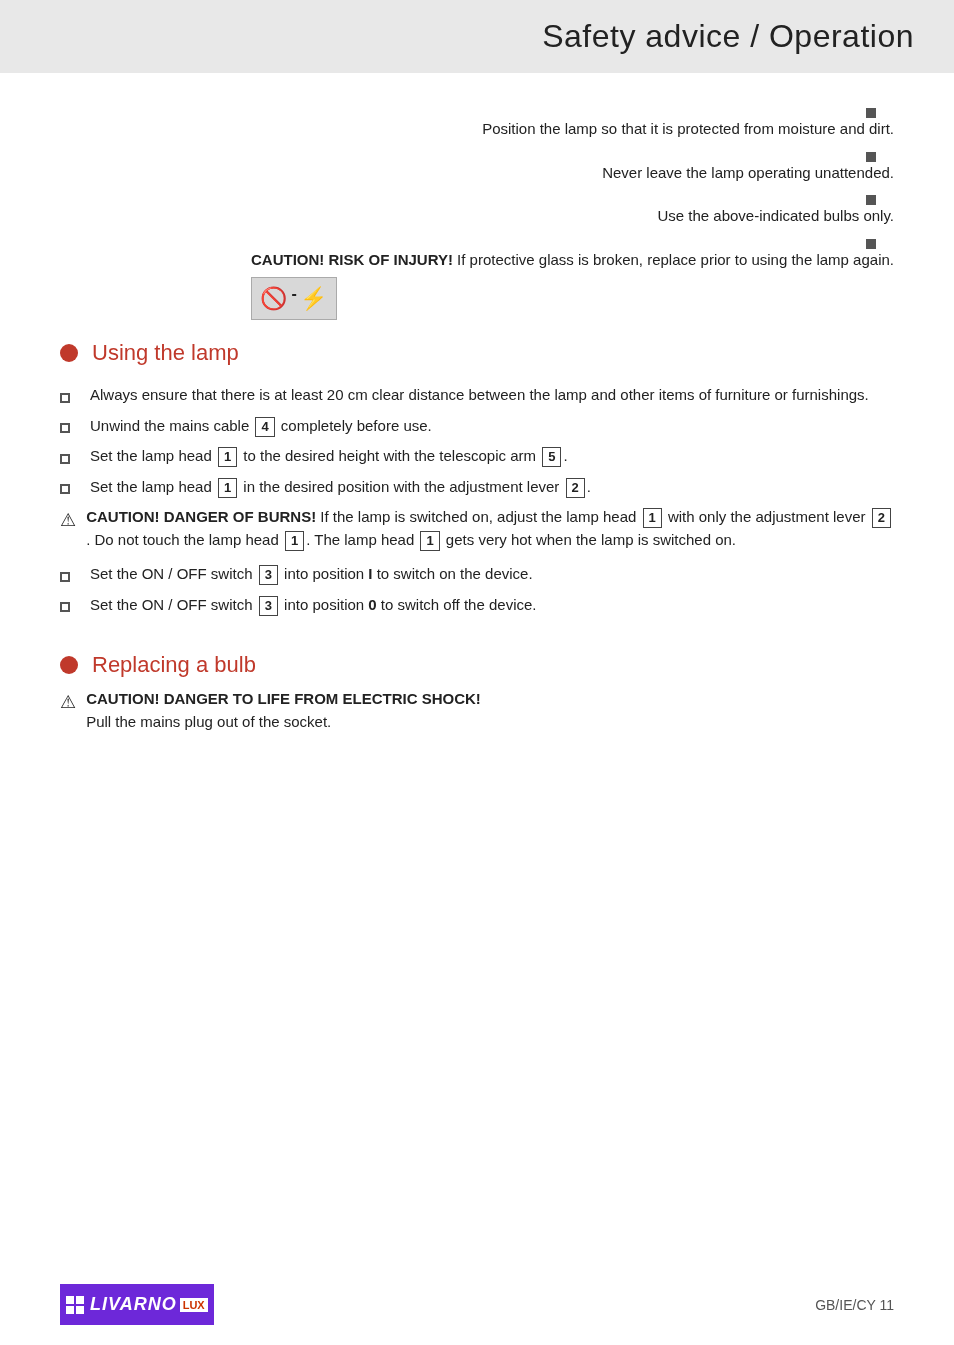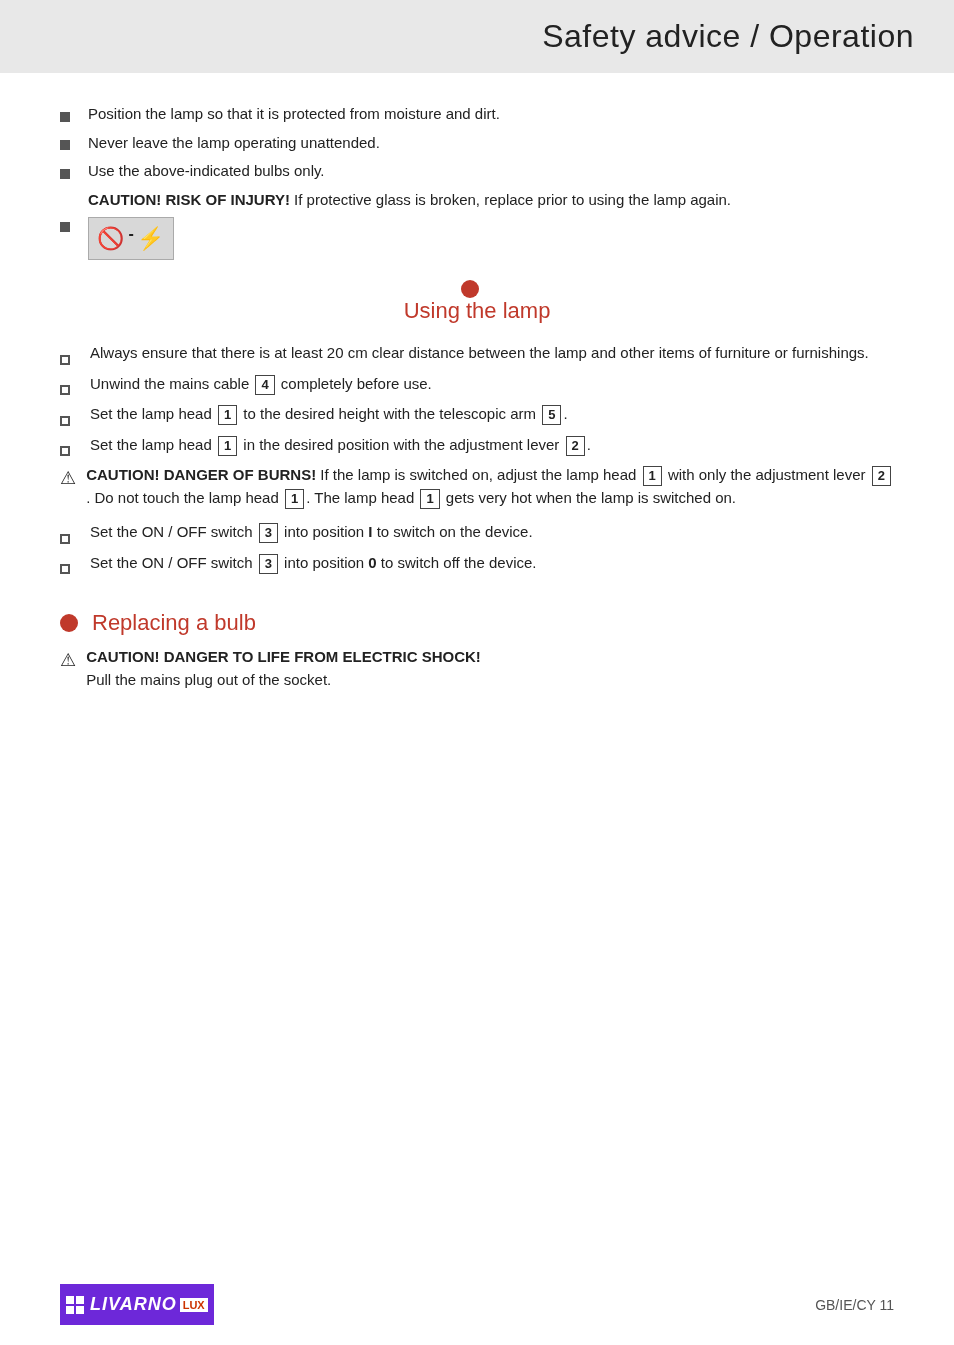--- a/index.html
+++ b/index.html
@@ -31,25 +31,26 @@
     .content {
       padding: 30px 60px 30px 60px;
     }
     
     .bullet-list {
       list-style: none;
       margin-bottom: 10px;
     }
     .bullet-list li {
       display: flex;
-      align-items: center;
+      align-items: flex-end;
       margin-bottom: 6px;
       font-size: 15px;
       color: #222;
       line-height: 1.5;
+      flex-direction: column;
     }
     .bullet-list li .bullet-square {
       display: inline-block;
       width: 10px;
       height: 10px;
       background: #555;
       margin-right: 18px;
       margin-top: 5px;
       flex-shrink: 0;
     }
@@ -110,21 +111,21 @@
       font-weight: 400;
       color: #c0392b;
     }
     
     .op-list {
       list-style: none;
       margin-left: 0;
     }
     .op-list li {
       display: flex;
-      align-items: flex-end;
+      align-items: center;
       margin-bottom: 8px;
       font-size: 15px;
       color: #222;
       line-height: 1.5;
     }
     .op-list li .sq-bullet {
       display: inline-block;
       width: 10px;
       height: 10px;
       border: 2px solid #555;
@@ -275,21 +276,21 @@
                 <span style="font-size:16px; font-weight:700;">-</span>
                 <span style="font-size:22px;">⚡</span>
               </div>
             </div>
           </div>
         </span>
       </li>
     </ul>
 
 
-    <div class="sub-heading" style="margin-top:20px;flex-direction:column;">
+    <div class="sub-heading" style="margin-top:20px;">
       <span class="dot-filled-orange" style="background:#c0392b;"></span>
       <h3>Using the lamp</h3>
     </div>
 
     <ul class="op-list">
       <li>
         <span class="sq-bullet"></span>
         <span>Always ensure that there is at least 20 cm clear distance between the lamp and other items of furniture or furnishings.</span>
       </li>
       <li>

